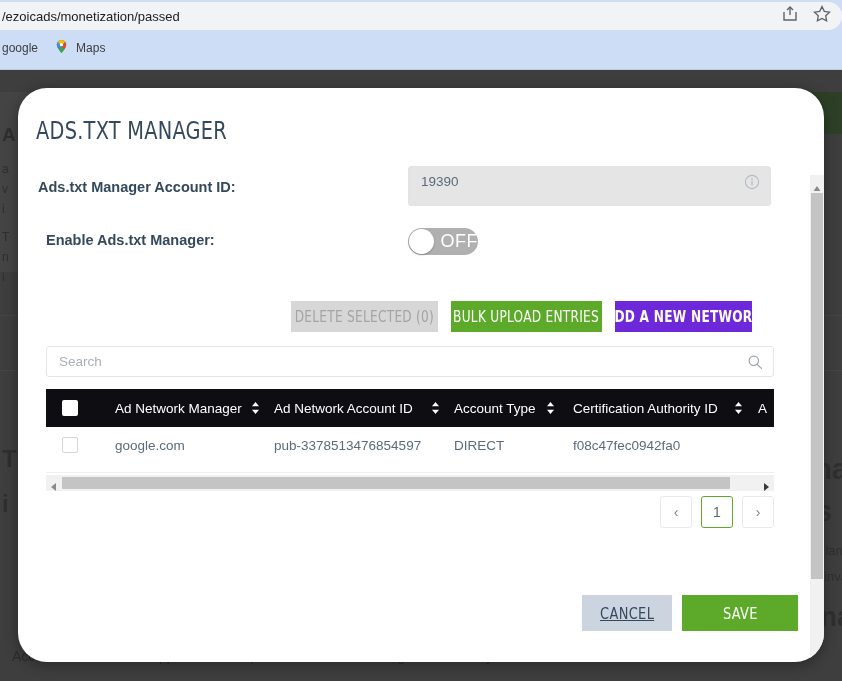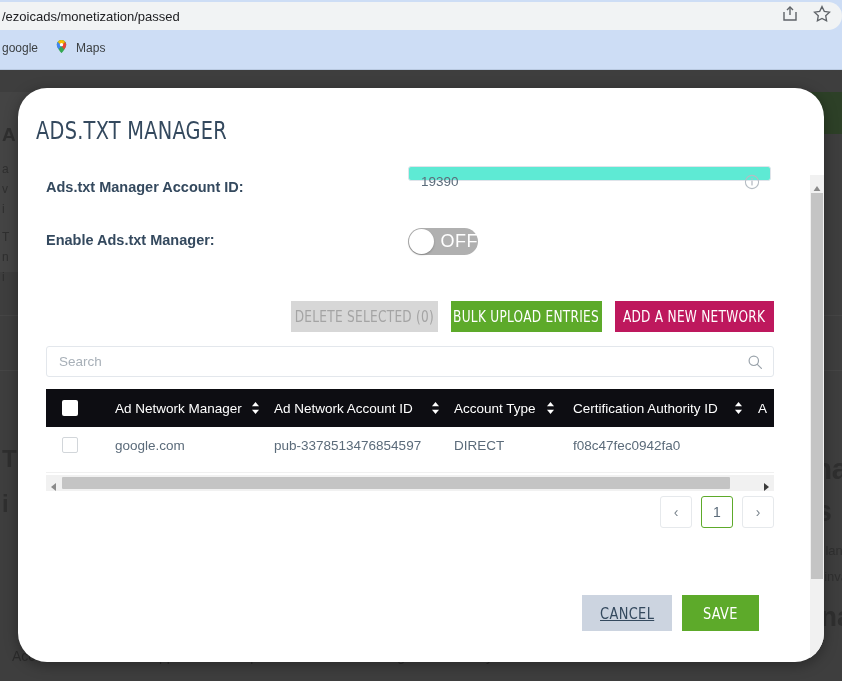--- a/index.html
+++ b/index.html
@@ -81,26 +81,26 @@
     position: absolute; left: 18px; top: 28px;
     font-family: "Liberation Sans Narrow", "DejaVu Sans Condensed", "Liberation Sans", sans-serif;
     font-size: 25px; letter-spacing: .3px; color: #34495e;
     transform: scaleX(.86); transform-origin: left center;
     font-weight: 400;
   }
 
   .field-label {
     position: absolute; font-size: 14.5px; font-weight: bold; color: #34495e;
   }
-  #label-account-id { left: 28px; top: 91px; }
+  #label-account-id { left: 20px; top: 91px; }
   #label-enable { left: 28px; top: 144px; }
 
   .text-input {
-    position: absolute; left: 390px; top: 78px; width: 363px; height: 15px;
-    border: 1px solid #dfe4ea; border-radius: 3px; background: #5eead4;
+    position: absolute; left: 390px; top: 78px; width: 363px; height: 40px;
+    border: 1px solid #dfe4ea; border-radius: 3px; background: #e5e5e5;
   }
   .text-input .val {
     position: absolute; left: 12px; top: 7px; font-size: 13.5px; color: #5b6b7a;
     font-family: "Liberation Sans Narrow", "Liberation Sans", sans-serif;
   }
   .info-icon {
     position: absolute; right: 10px; top: 7px; width: 16px; height: 16px;
   }
 
   .toggle {
@@ -129,22 +129,22 @@
   .btn span { transform: scaleX(.9); display: block; white-space: nowrap; }
   #btn-delete-selected {
     left: 273px; top: 213px; width: 147px;
     background: #d7d7d7; color: #a4a4a4;
   }
   #btn-bulk-upload {
     left: 433px; top: 213px; width: 151px;
     background: #5daa2a; color: #fff;
   }
   #btn-add-network {
-    left: 597px; top: 213px; width: 159px;
-    background: #be185d; color: #fff;
+    left: 597px; top: 213px; width: 137px;
+    background: #6d28d9; color: #fff; font-weight: bold;
   }
 
   .search-box {
     position: absolute; left: 28px; top: 258px; width: 728px; height: 31px;
     border: 1px solid #e3e7ec; border-radius: 3px; background: #fff;
   }
   .search-box .ph {
     position: absolute; left: 12px; top: 7px; font-size: 13.5px; color: #a8b0b8;
     font-family: "Liberation Sans Narrow", "Liberation Sans", sans-serif;
   }
@@ -212,21 +212,21 @@
   }
 
   .footer-btn {
     position: absolute; top: 507px; height: 36px;
     display: flex; align-items: center; justify-content: center;
     font-family: "Liberation Sans Narrow", "DejaVu Sans Condensed", "Liberation Sans", sans-serif;
     font-size: 16px; letter-spacing: .4px;
   }
   .footer-btn span { transform: scaleX(.9); display: block; }
   #btn-cancel { left: 564px; width: 90px; background: #ccd4e0; color: #34495e; text-decoration: underline; }
-  #btn-save   { left: 664px; width: 77px; background: #5daa2a; color: #ffffff; }
+  #btn-save   { left: 664px; width: 116px; background: #5daa2a; color: #ffffff; }
 
   
   .vscroll {
     position: absolute; right: 0; top: 87px; width: 14px; height: 487px;
     background: #f1f1f1;
   }
   .vscroll .vthumb {
     position: absolute; left: 1px; top: 18px; width: 12px; height: 386px;
     background: #c4c4c4;
   }

